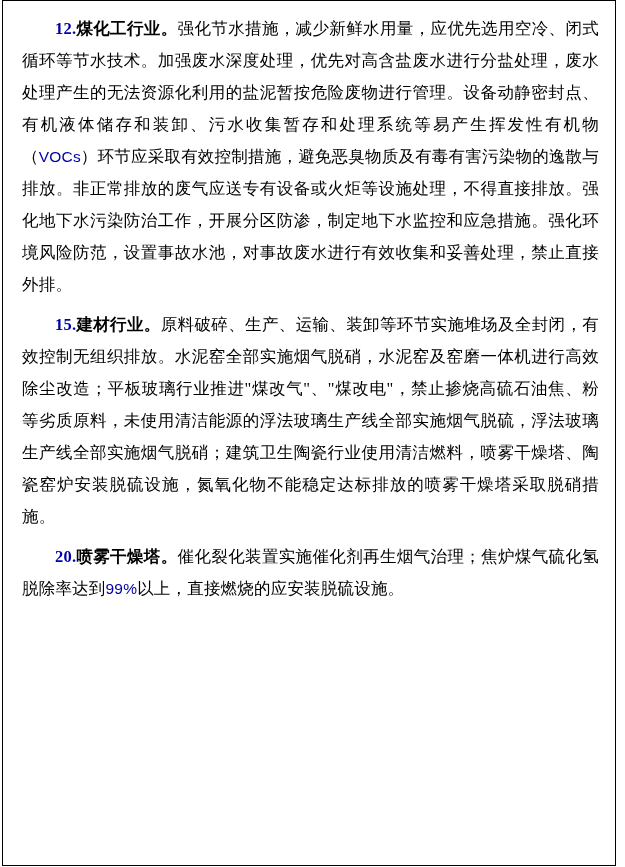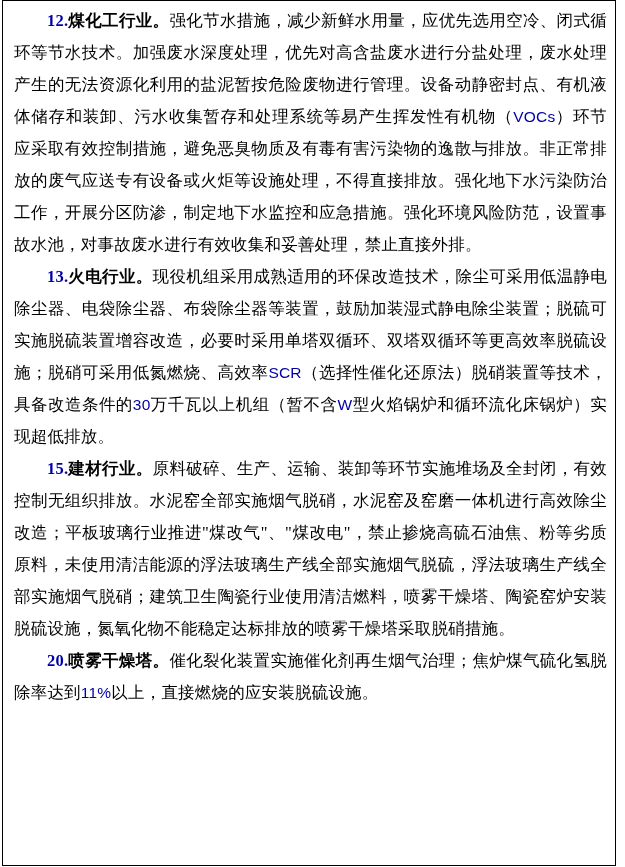--- a/index.html
+++ b/index.html
@@ -21,21 +21,21 @@
     top: 0;
     width: 614px;
     height: 866px;
     border: 1px solid #000000;
     box-sizing: border-box;
     background: #ffffff;
     padding: 4px 8px 0 11px;
     overflow: hidden;
   }
   .doc p {
-    margin: 0;
+    margin: 8px;
     font-size: 16.5px;
     line-height: 32px;
     color: #000000;
     text-align: justify;
     text-justify: inter-ideograph;
     text-align-last: left;
     text-indent: 33px;
     letter-spacing: 0.2px;
   }
   .para-number {
@@ -53,18 +53,17 @@
     font-size: 15.5px;
   }
 </style>
 </head>
 <body>
 
 <div class="viewport">
   <div class="page">
     <div class="doc" id="doc">
         <p><span class="para-number">12.</span><span class="para-title">煤化工行业。</span>强化节水措施，减少新鲜水用量，应优先选用空冷、闭式循环等节水技术。加强废水深度处理，优先对高含盐废水进行分盐处理，废水处理产生的无法资源化利用的盐泥暂按危险废物进行管理。设备动静密封点、有机液体储存和装卸、污水收集暂存和处理系统等易产生挥发性有机物（<span class="latin">VOCs</span>）环节应采取有效控制措施，避免恶臭物质及有毒有害污染物的逸散与排放。非正常排放的废气应送专有设备或火炬等设施处理，不得直接排放。强化地下水污染防治工作，开展分区防渗，制定地下水监控和应急措施。强化环境风险防范，设置事故水池，对事故废水进行有效收集和妥善处理，禁止直接外排。</p>
-        <p><span class="para-number">13.</span><span class="para-title">火电行业。</span>现役机组采用成熟适用的环保改造技术，除尘可采用低温静电除尘器、电袋除尘器、布袋除尘器等装置，鼓励加装湿式静电除尘装置；脱硫可实施脱硫装置增容改造，必要时采用单塔双循环、双塔双循环等更高效率脱硫设施；脱硝可采用低氮燃烧、高效率<span class="latin">SCR</span>（选择性催化还原法）脱硝装置等技术，具备改造条件的<span class="latin">30</span>万千瓦以上机组（暂不含<span class="latin">W</span>型火焰锅炉和循环流化床锅炉）实现超低排放。</p>
         <p><span class="para-number">15.</span><span class="para-title">建材行业。</span>原料破碎、生产、运输、装卸等环节实施堆场及全封闭，有效控制无组织排放。水泥窑全部实施烟气脱硝，水泥窑及窑磨一体机进行高效除尘改造；平板玻璃行业推进"煤改气"、"煤改电"，禁止掺烧高硫石油焦、粉等劣质原料，未使用清洁能源的浮法玻璃生产线全部实施烟气脱硫，浮法玻璃生产线全部实施烟气脱硝；建筑卫生陶瓷行业使用清洁燃料，喷雾干燥塔、陶瓷窑炉安装脱硫设施，氮氧化物不能稳定达标排放的喷雾干燥塔采取脱硝措施。</p>
-        <p><span class="para-number">20.</span><span class="para-title">喷雾干燥塔。</span>催化裂化装置实施催化剂再生烟气治理；焦炉煤气硫化氢脱除率达到<span class="latin">11%</span>以上，直接燃烧的应安装脱硫设施。</p>
+        <p><span class="para-number">20.</span><span class="para-title">喷雾干燥塔。</span>催化裂化装置实施催化剂再生烟气治理；焦炉煤气硫化氢脱除率达到<span class="latin">99%</span>以上，直接燃烧的应安装脱硫设施。</p>
       </div>
   </div>
 </div>
 
 </body></html>

